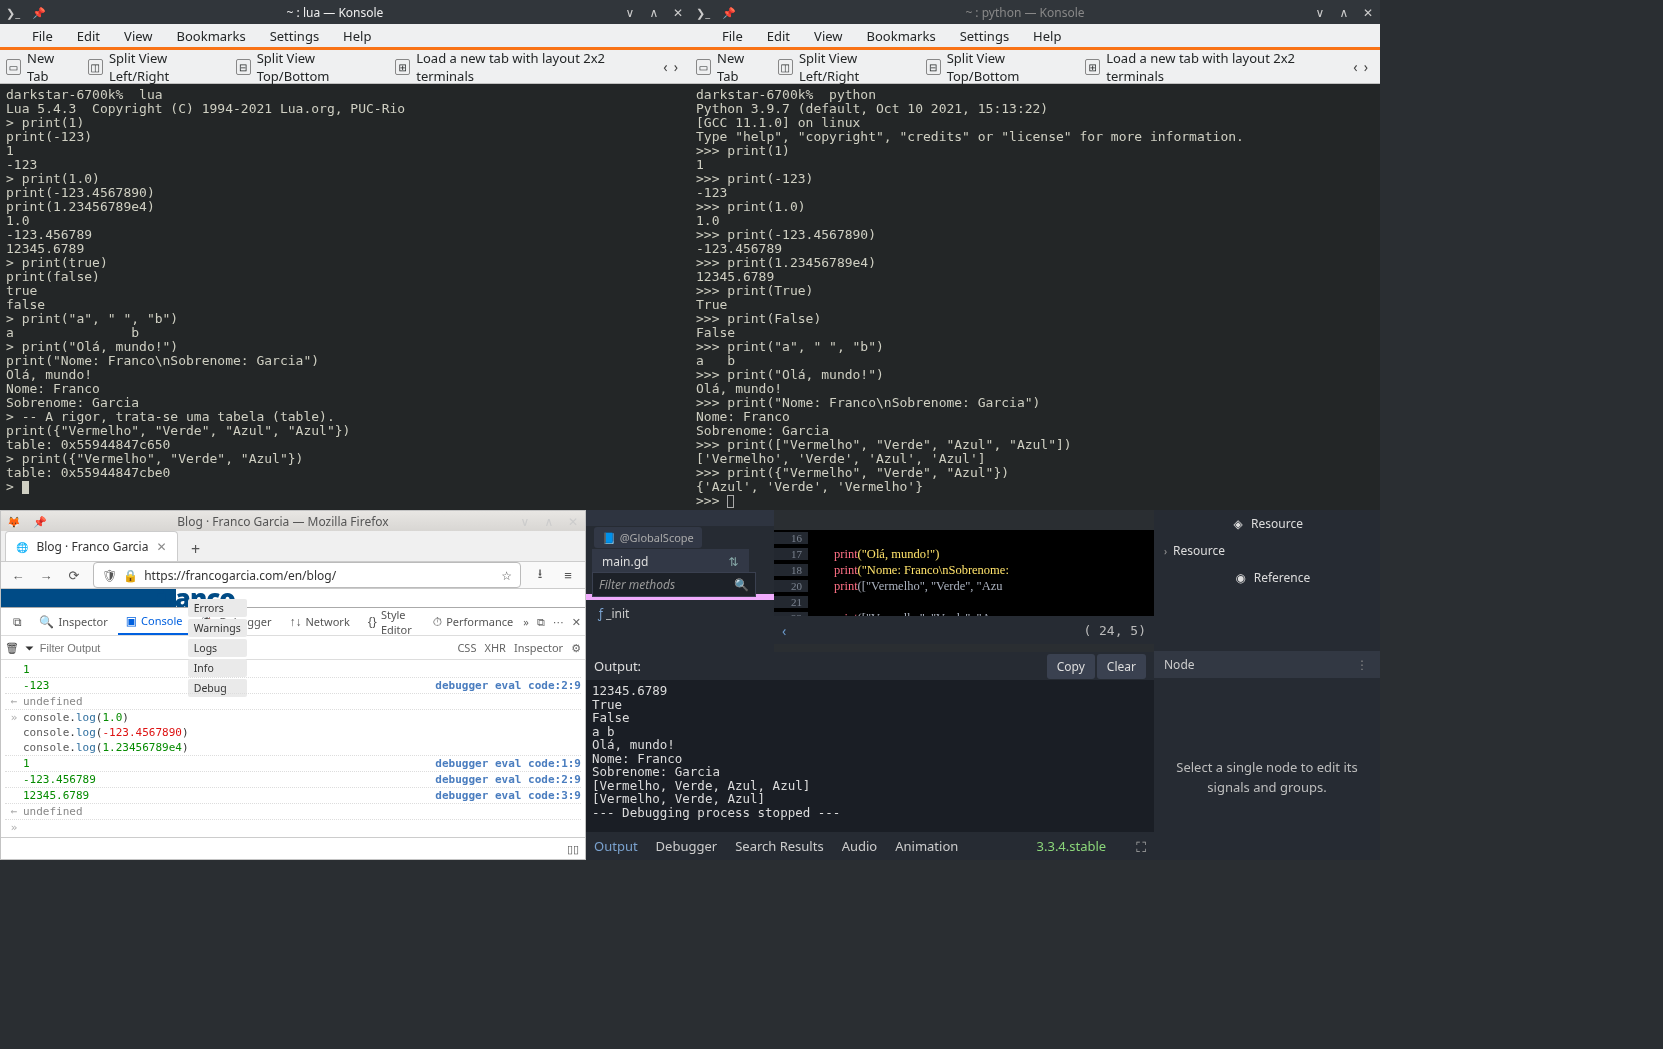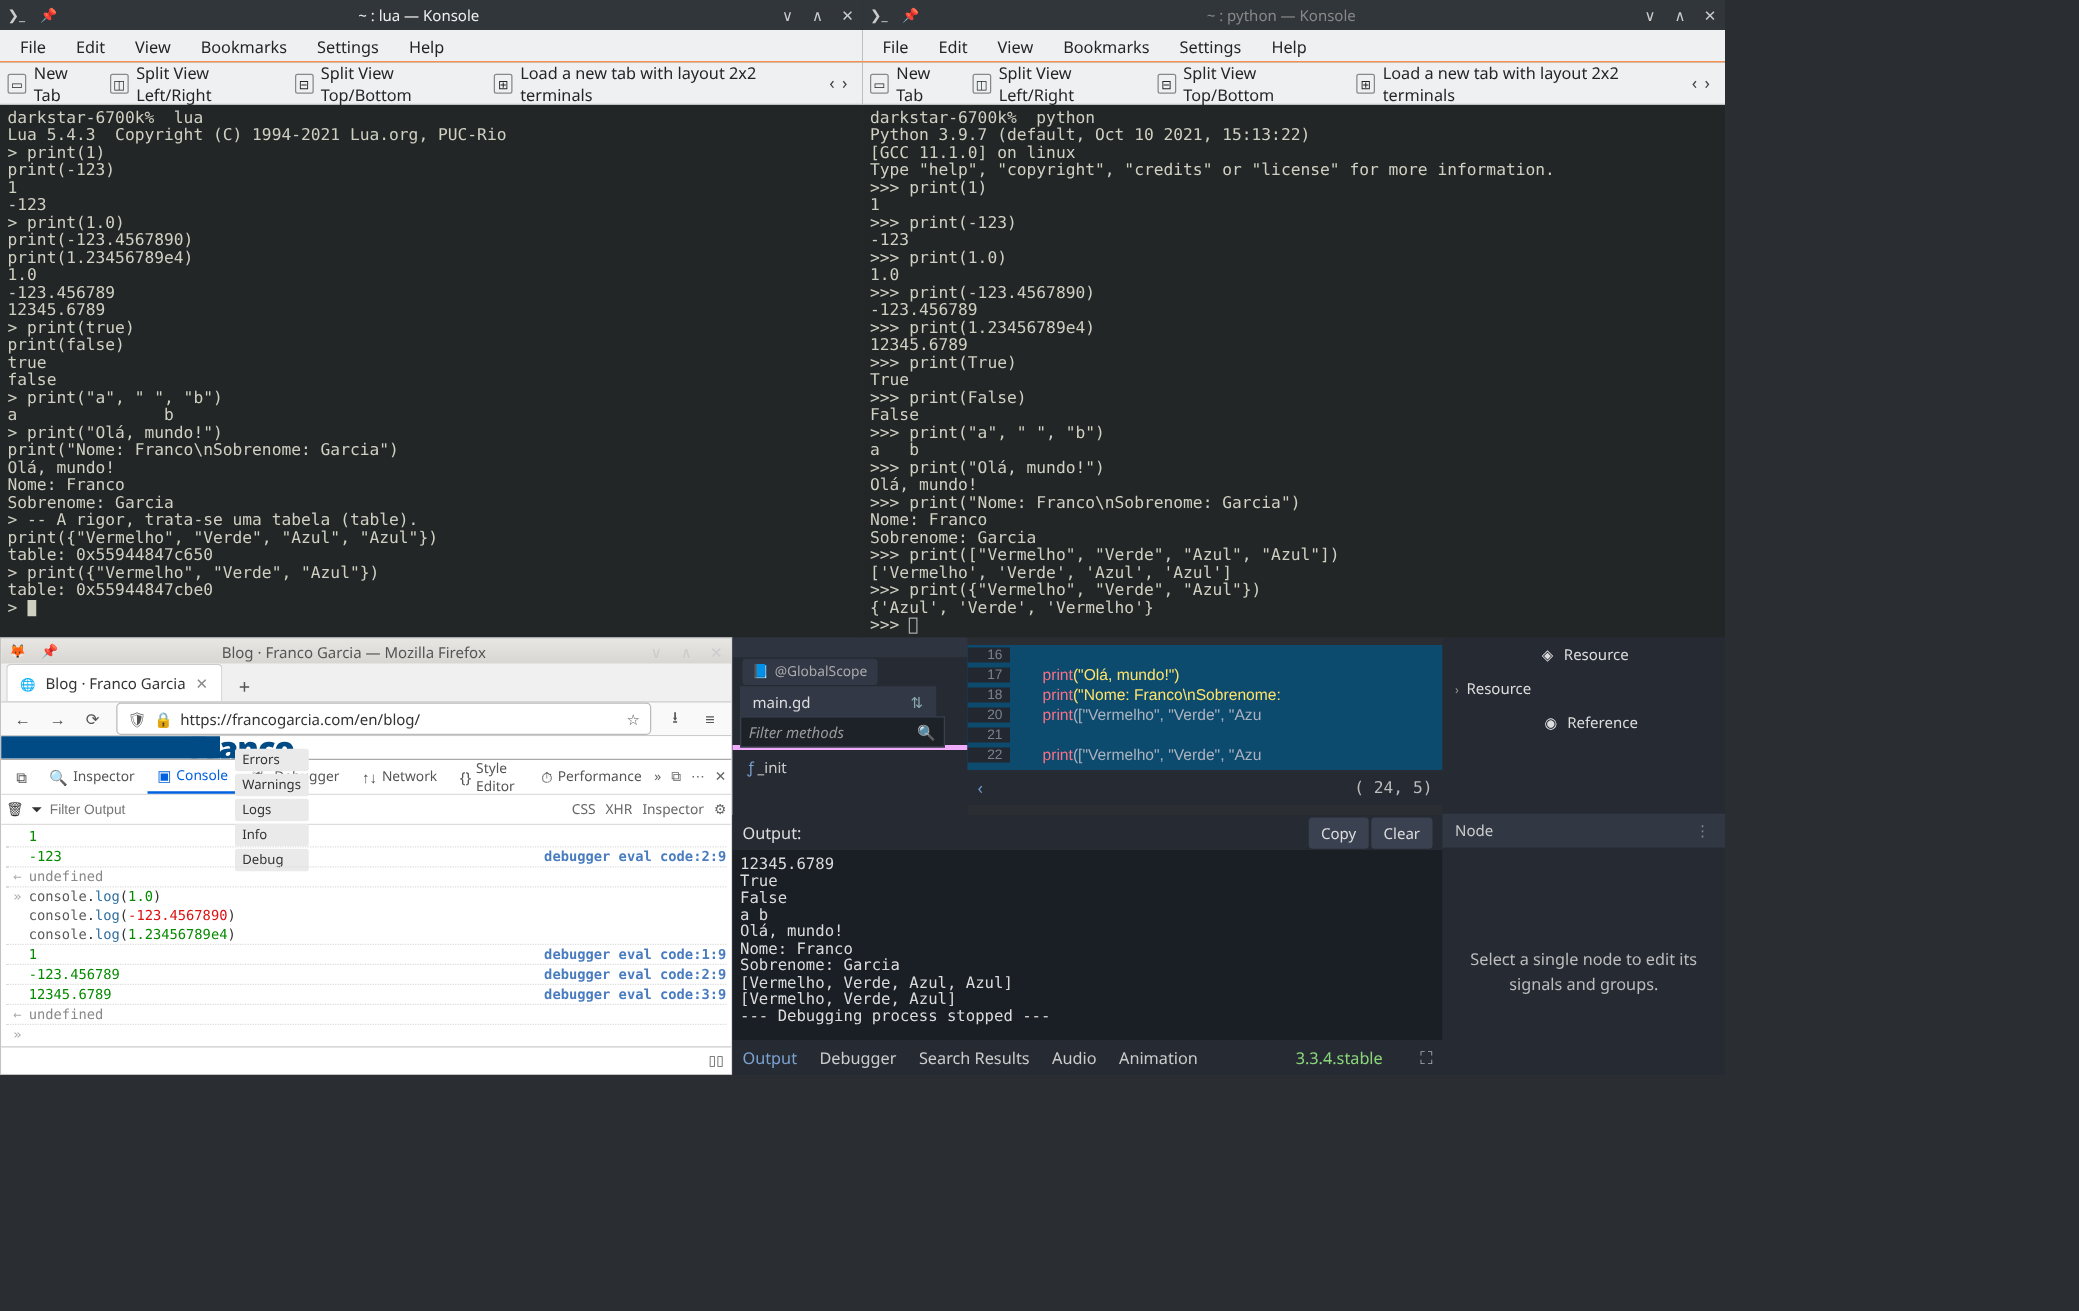--- a/index.html
+++ b/index.html
@@ -5,21 +5,21 @@
   * { box-sizing: border-box; margin: 0; padding: 0; }
   body { font-family: "Noto Sans", "Segoe UI", sans-serif; font-size: 13px; background: #2a2e32; color: #ccc; width: 1663px; height: 1049px; overflow: hidden; position: relative; }
   .konsole { position: absolute; display: flex; flex-direction: column; }
   .konsole.left { left: 0; top: 0; width: 690px; height: 510px; }
   .konsole.right { left: 690px; top: 0; width: 690px; height: 510px; }
   .titlebar { height: 24px; background: #31363b; color: #eee; display: flex; align-items: center; font-size: 12px; }
   .titlebar.inactive { color: #888; }
   .tb-icon { width: 18px; height: 18px; margin: 0 4px; display: inline-flex; align-items: center; justify-content: center; color: #ccc; font-size: 11px;}
   .tb-title { flex: 1; text-align: center; }
   .tb-btn { width: 20px; height: 20px; display: inline-flex; align-items: center; justify-content: center; color: #ccc; margin: 0 2px; }
-  .menubar { height: 26px; background: #eff0f1; color: #232627; display: flex; align-items: center; padding: 0 4px; border-bottom: 1px solid #f97316;}
+  .menubar { height: 26px; background: #eff0f1; color: #232627; display: flex; align-items: center; padding: 0 20px; border-bottom: 3px solid #f97316;}
   .menubar span { margin: 0 12px; }
   .toolbar { height: 34px; background: #eff0f1; display: flex; align-items: center; padding: 0 6px; gap: 12px; border-bottom: 1px solid #c0c0c0;}
   .tool-item { display: flex; align-items: center; gap: 6px; color: #232627; }
   .tool-icon { width: 16px; height: 16px; display: inline-flex; align-items:center; justify-content:center; border: 1px solid #888; border-radius: 2px; font-size:10px;}
   .tool-arrows { margin-left: auto; display: flex; gap: 6px; color: #444; font-size: 14px; padding-right:6px;}
   .term { flex: 1; background: #232627; color: #cfcfc2; font-family: "DejaVu Sans Mono", monospace; font-size: 13px; padding: 4px 6px; white-space: pre; line-height: 14px; overflow:hidden; }
   .cursor-block { display:inline-block; width:7px; height:13px; background:#cfcfc2; vertical-align:middle; }
   .cursor-outline { display:inline-block; width:7px; height:13px; border:1px solid #aaa; vertical-align:middle; }
 
   
@@ -60,26 +60,26 @@
   .hr { border-top:1px dotted #ddd; }
   .dt-foot { height:22px; border-top:1px solid #ccc; display:flex; justify-content:flex-end; align-items:center; padding:0 6px; color:#555;}
   
   
   .godot { position:absolute; left:586px; top:510px; width:794px; height:350px; background:#262b33; display:flex; flex-direction:column; color:#c8c8c8; font-size:12px;}
   .godot-topstrip { height:16px; background:#2e3440; display:flex; align-items:center; padding:0 8px; color:#777;}
   .godot-row1 { height:22px; display:flex; align-items:center; background:#262b33;}
   .g-global { background:#323846; padding:3px 8px; border-radius:3px; margin-left:8px; display:inline-flex; align-items:center; gap:4px; color:#aaa; font-size:11px;}
   .godot-row2 { height:26px; display:flex; align-items:center; background:#262b33; }
   .g-main { background:#323846; padding:4px 10px; margin-left:6px; color:#ddd; display:flex; align-items:center; gap:80px;}
-  .godot-row3 { height:26px; display:flex; align-items:center; background:#262b33; border-bottom:4px solid #f0abfc;}
+  .godot-row3 { height:26px; display:flex; align-items:center; background:#262b33; border-bottom:6px solid #f0abfc;}
   .g-filter { background:#1d2128; border:1px solid #3a4050; padding:3px 6px; margin-left:6px; flex:0 0 164px; display:flex; align-items:center; gap:6px; color:#999; font-style:italic;}
   .g-filter .sicon { margin-left:auto; font-style:normal;}
   .godot-row4 { height:26px; display:flex; align-items:center; }
   .g-init { margin-left:12px; color:#ccc; }
-  .godot-code { position:absolute; left:774px; top:516px; width:380px; height:100px; background:#0c4a6e; font-family: Liberation Sans, sans-serif; font-size:12.5px; padding:0; overflow:hidden;}
+  .godot-code { position:absolute; left:774px; top:530px; width:380px; height:100px; background:#000000; font-family: Liberation Serif, serif; font-size:12.5px; padding:0; overflow:hidden;}
   .gc-line { display:flex; height:16px; align-items:center;}
   .gc-num { width:34px; text-align:right; color:#7a828f; padding-right:6px; background:#232830; font-size:11px;}
   .gc-txt { flex:1; white-space:pre; color:#c8c8c8; padding-left:26px;}
   .gd-kw { color:#ff7085; }
   .gd-str { color:#ffe36b; }
   .gd-op { color:#abb2bf; }
   .godot-codebar { position:absolute; left:774px; top:616px; width:380px; height:28px; background:#262b33; display:flex; align-items:center; padding:0 8px; color:#aaa;}
   .gcb-arrow { color:#6a98c9; font-size:14px;}
   .gcb-pos { margin-left:auto; font-family:monospace; color:#bbb;}
   .godot-output { position:absolute; left:586px; top:652px; width:568px; height:208px; display:flex; flex-direction:column; background:#262b33;}

